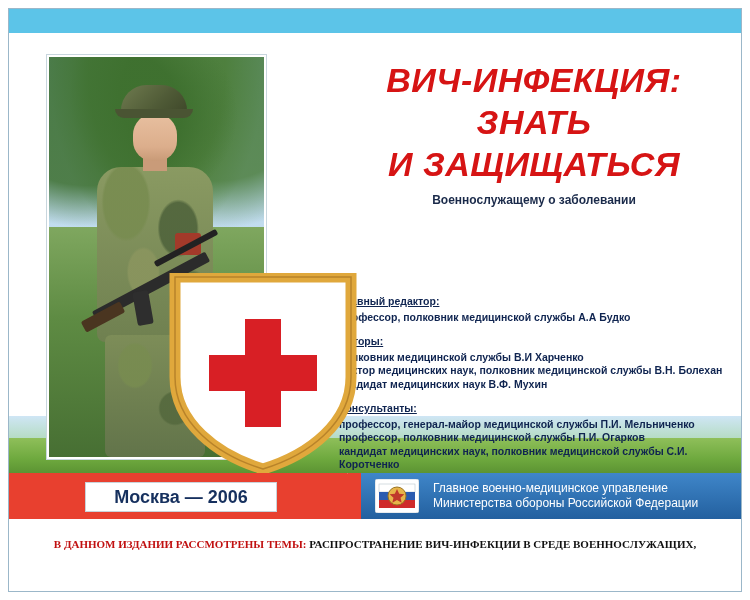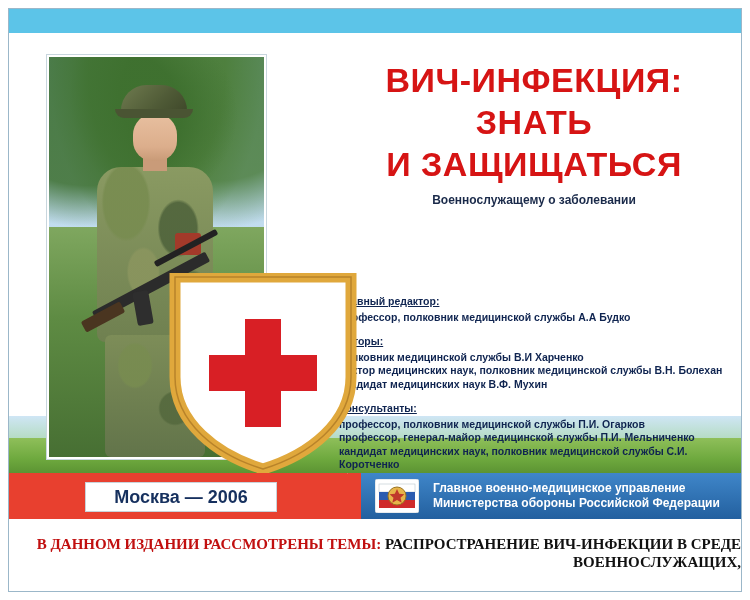--- a/index.html
+++ b/index.html
@@ -210,20 +210,21 @@
     width: 390px;
     text-align: center;
   }
   .headline .l1, .headline .l2, .headline .l3 {
     color: #d61414;
     font-weight: bold;
     font-size: 34px;
     line-height: 42px;
     letter-spacing: 0.5px;
     white-space: nowrap;
+    font-style: italic;
   }
   .headline .sub {
     margin-top: 8px;
     color: #1a2a4a;
     font-weight: bold;
     font-size: 12px;
   }
 
   .credits {
     position: absolute;
@@ -287,33 +288,33 @@
     position: absolute;
     left: 366px; top: 6px;
     width: 44px; height: 34px;
   }
   .bar-right-text {
     position: absolute;
     left: 424px; top: 8px;
     width: 300px;
     color: #ffffff;
     font-size: 12px;
-    font-weight: bold;
+    font-weight: normal;
     line-height: 15px;
   }
 
   
   .footer {
     position: absolute;
     left: 9px;
     top: 535px;
     width: 732px;
-    text-align: right;
+    text-align: center;
     font-family: "Liberation Serif", serif;
-    font-size: 15px;
+    font-size: 11px;
     line-height: 18px;
     color: #111111;
     font-weight: bold;
   }
   .footer .lead { color: #c11010; }
 </style>
 </head>
 <body>
 
 <div class="page">
@@ -366,22 +367,22 @@
         <div class="ln">профессор, полковник медицинской службы А.А Будко</div>
       </div>
       <div class="grp">
         <div class="hdr">Авторы:</div>
         <div class="ln">полковник медицинской службы В.И Харченко</div>
         <div class="ln">доктор медицинских наук, полковник медицинской службы В.Н. Болехан</div>
         <div class="ln">кандидат медицинских наук В.Ф. Мухин</div>
       </div>
       <div class="grp">
         <div class="hdr">Консультанты:</div>
+        <div class="ln">профессор, генерал-майор медицинской службы П.И. Мельниченко</div>
         <div class="ln">профессор, полковник медицинской службы П.И. Огарков</div>
-        <div class="ln">профессор, генерал-майор медицинской службы П.И. Мельниченко</div>
         <div class="ln">кандидат медицинских наук, полковник медицинской службы С.И. Коротченко</div>
       </div>
     </div>
   </div>
 
   <div class="bottom-bar">
     <div class="bar-left"></div>
     <div class="bar-skew"></div>
     <div class="bar-left-inner">Москва — 2006</div>
     <div class="bar-right"></div>

